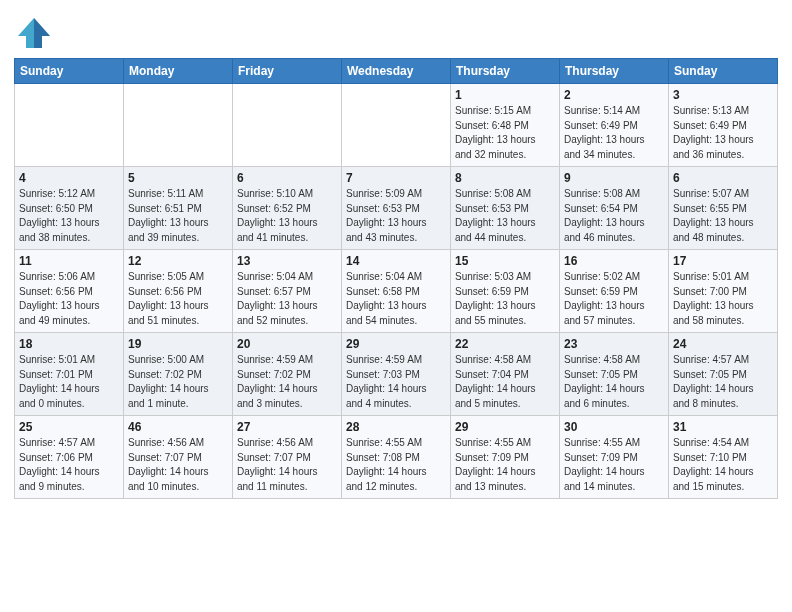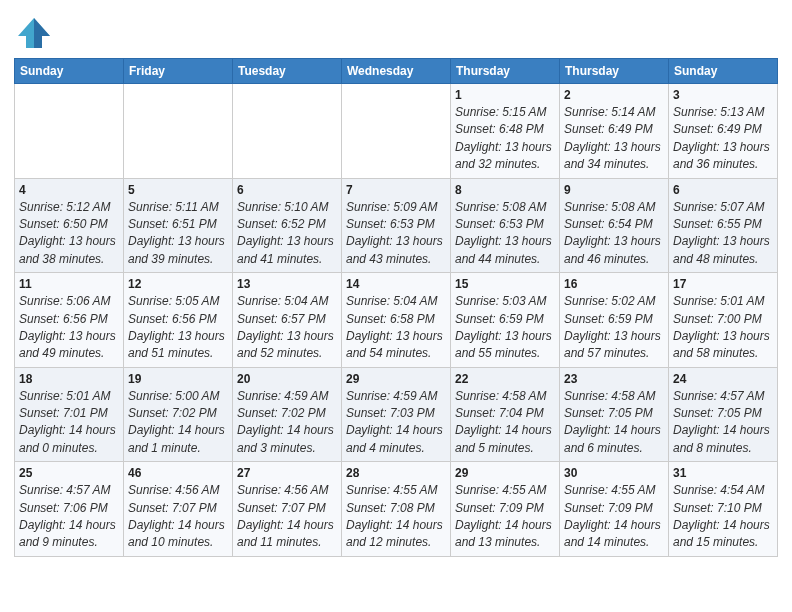--- a/index.html
+++ b/index.html
@@ -85,23 +85,22 @@
     }
     .day-num {
       font-weight: bold;
       font-size: 12px;
       color: #222;
       display: block;
       margin-bottom: 2px;
     }
     .day-info {
       color: #333;
-      font-size: 12px;
+      font-size: 10px;
       line-height: 1.45;
-      font-style: italic;
     }
     .empty-cell {
       background: #fff !important;
     }
   </style>
 </head>
 <body>
 
 <div class="page">
   <div class="header">
@@ -121,22 +120,22 @@
     <div class="title-area">
       <h1></h1>
       <h2></h2>
     </div>
   </div>
 
   <table class="calendar">
     <thead>
       <tr>
       <th>Sunday</th>
+          <th>Monday</th>
           <th>Friday</th>
-          <th>Tuesday</th>
           <th>Wednesday</th>
           <th>Thursday</th>
           <th>Thursday</th>
           <th>Sunday</th>
         </tr>
     </thead>
     <tbody id="calendar-body">
     <tr>
           <td class="empty-cell" style="background: rgb(255, 255, 255);"></td>
           <td class="empty-cell" style="background: rgb(255, 255, 255);"></td>

